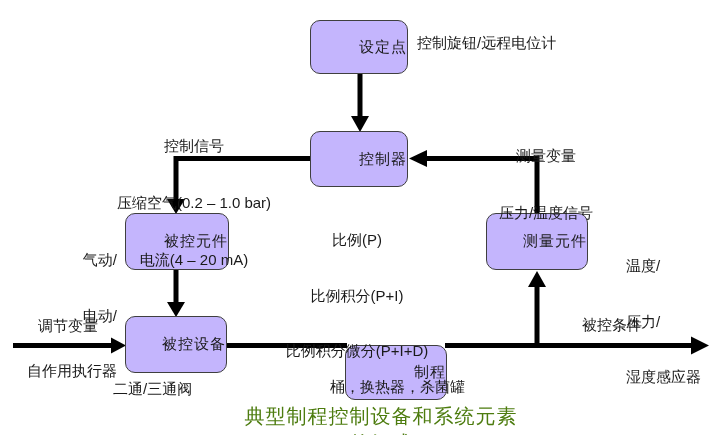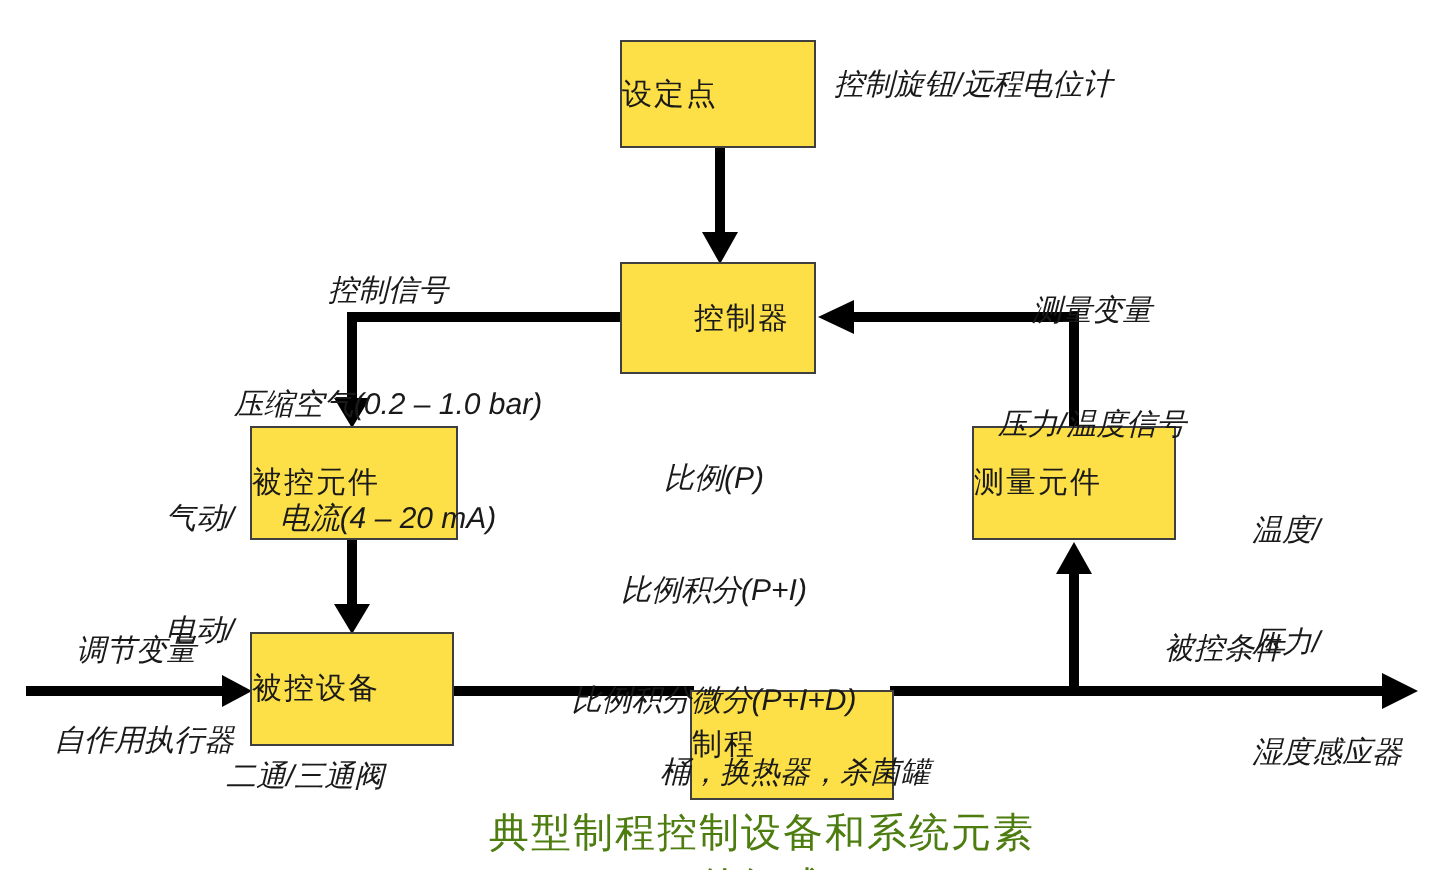--- a/index.html
+++ b/index.html
@@ -2,26 +2,26 @@
 <html><head>
 <meta charset="utf-8">
 <style>
   html,body{margin:0;padding:0;background:#fff;}
   .stage{
     position:relative;width:720px;height:435px;background:#fff;overflow:hidden;
     font-family:"Liberation Sans","DejaVu Sans",sans-serif;color:#1a1a1a;
   }
   .layer{position:absolute;left:0;top:0;}
   .box{
-    position:absolute;box-sizing:border-box;background:#fde047;
-    border:1.6px solid #3f3f3f;border-radius:0;
-    display:flex;align-items:center;justify-content:flex-start;
+    position:absolute;box-sizing:border-box;background:#c4b5fd;
+    border:1.6px solid #3f3f3f;border-radius:10px;
+    display:flex;align-items:center;justify-content:flex-end;
     font-size:15px;letter-spacing:1px;color:#1a1a1a;
   }
-  .lbl{position:absolute;font-size:15px;line-height:19px;white-space:pre;color:#1a1a1a;font-style:italic;}
+  .lbl{position:absolute;font-size:15px;line-height:19px;white-space:pre;color:#1a1a1a;}
   .lbl.c{text-align:center;}
   .lbl.r{text-align:right;}
   .lbl .ln{display:block;}
   .caption{position:absolute;font-size:20px;text-align:center;color:#4d7c0f;letter-spacing:1px;}
 </style>
 </head>
 <body>
 
 <div class="stage">
 

